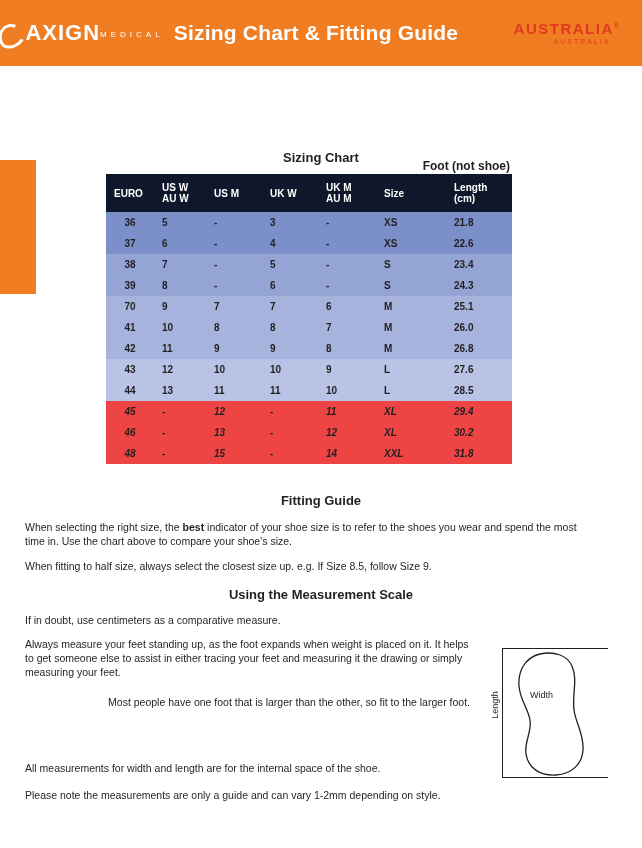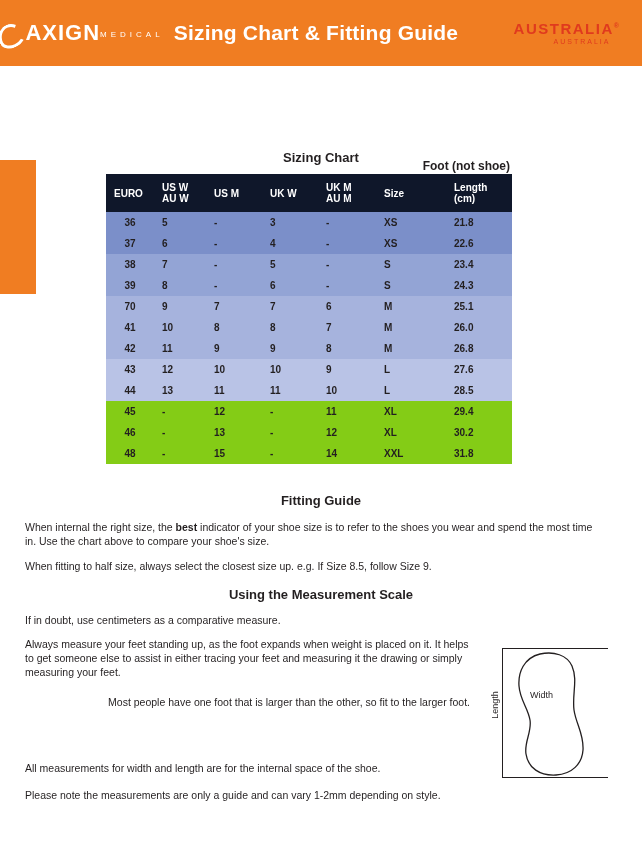--- a/index.html
+++ b/index.html
@@ -167,21 +167,21 @@
     border: none;
   }
   table.sizing td:first-child {
     text-align: center;
     padding-left: 0;
   }
   tr.g1 td { background: #7b8fc9; }
   tr.g2 td { background: #93a4d5; }
   tr.g3 td { background: #a6b3dd; }
   tr.g4 td { background: #b9c3e6; }
-  tr.g5 td { background: #84cc16; }
+  tr.g5 td { background: #ef4444; font-style: italic; }
 
   
   .section-head {
     position: absolute;
     width: 642px;
     text-align: center;
     font-size: 13px;
     font-weight: bold;
   }
   .body-text {
@@ -412,21 +412,21 @@
         <td>-</td>
         <td>14</td>
         <td>XXL</td>
         <td>31.8</td>
       </tr>
     </tbody>
 </table>
 
 <div class="section-head" style="top:493px;">Fitting Guide</div>
 <div class="body-text" style="left:25px; top:520px; width:570px;">
-  <span>When internal the right size, the </span><b>best</b><span> indicator of your shoe size is to refer to the shoes you wear and spend the most time in. Use the chart above to compare your shoe's size.</span>
+  <span>When selecting the right size, the </span><b>best</b><span> indicator of your shoe size is to refer to the shoes you wear and spend the most time in. Use the chart above to compare your shoe's size.</span>
 </div>
 <div class="body-text" style="left:25px; top:559px; width:570px;">When fitting to half size, always select the closest size up. e.g. If Size 8.5, follow Size 9.</div>
 
 <div class="section-head" style="top:587px;">Using the Measurement Scale</div>
 <div class="body-text" style="left:25px; top:613px; width:450px;">If in doubt, use centimeters as a comparative measure.</div>
 <div class="body-text" style="left:25px; top:637px; width:445px;">Always measure your feet standing up, as the foot expands when weight is placed on it. It helps to get someone else to assist in either tracing your feet and measuring it the drawing or simply measuring your feet.</div>
 <div class="body-text" style="left:25px; top:695px; width:445px;text-align:right;">Most people have one foot that is larger than the other, so fit to the larger foot.</div>
 <div class="body-text" style="left:25px; top:761px; width:445px;">All measurements for width and length are for the internal space of the shoe.</div>
 <div class="body-text" style="left:25px; top:788px; width:440px;">Please note the measurements are only a guide and can vary 1-2mm depending on style.</div>
 

